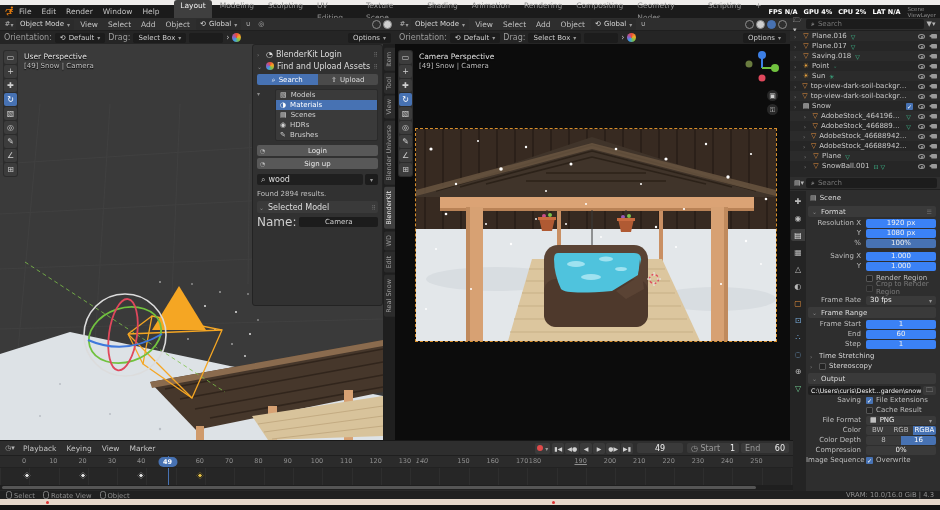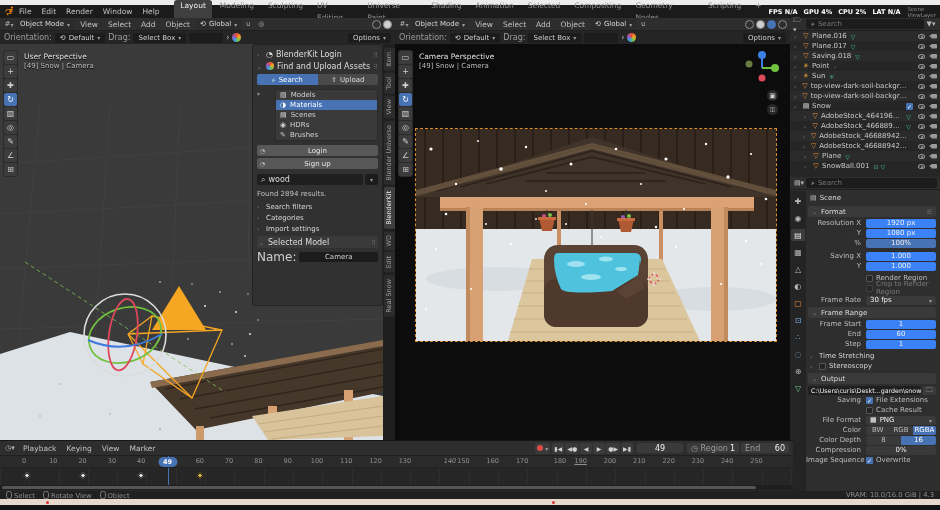--- a/index.html
+++ b/index.html
@@ -101,24 +101,24 @@
 
   <div class="abs topbar">
     <span style="color:#e87d0d;font-size:9px">🮲︎</span>
     <span><span class="menu-item">File</span><span class="menu-item">Edit</span><span class="menu-item">Render</span><span class="menu-item">Window</span><span class="menu-item">Help</span></span>
     <span style="width:8px"></span>
     <span style="display:flex;gap:2px">
         <span class="ws-tab active">Layout</span>
         <span class="ws-tab">Modeling</span>
         <span class="ws-tab">Sculpting</span>
         <span class="ws-tab">UV Editing</span>
-        <span class="ws-tab">Universe Paint</span>
+        <span class="ws-tab">Texture Scene</span>
         <span class="ws-tab">Shading</span>
         <span class="ws-tab">Animation</span>
-        <span class="ws-tab">Selected</span>
+        <span class="ws-tab">Rendering</span>
         <span class="ws-tab">Compositing</span>
         <span class="ws-tab">Geometry Nodes</span>
         <span class="ws-tab">Scripting</span>
         <span class="ws-tab">+</span>
       </span>
     <span class="stats">
         <span>FPS N/A</span>
         <span>GPU 4%</span>
         <span>CPU 2%</span>
         <span>LAT N/A</span>
@@ -396,34 +396,20 @@
     <div style="display:flex;gap:2px;align-items:center">
       <div class="bk-search grow">
           <span>⌕</span>
           <span>wood</span>
         </div>
       <span class="pill" style="height:11px">
           <span class="chev">▾</span>
         </span>
     </div>
     <div style="font-size:7px;color:#c0c0c0;margin:2px 0 3px">Found 2894 results.</div>
-    <div>
-        <div class="bk-coll">
-          <span class="disc">›</span>
-          <span>Search filters</span>
-        </div>
-        <div class="bk-coll">
-          <span class="disc">›</span>
-          <span>Categories</span>
-        </div>
-        <div class="bk-coll">
-          <span class="disc">›</span>
-          <span>Import settings</span>
-        </div>
-      </div>
     <div class="bk-hdr" style="background:#3a3a3a;border-radius:2px;margin-top:2px;padding:0 2px">
         <span class="disc">⌄</span>
         <span>Selected Model</span>
         <span class="bk-dots">⠿</span>
       </div>
     <div style="display:flex;align-items:center;gap:3px;margin-top:2px">
       <span style="font-size:12px">Name:</span>
       <span class="pill grow" style="height:10px;justify-content:center">
           <span>Camera</span>
         </span>
@@ -1002,21 +988,21 @@
         <span class="tbtn">◀●</span>
         <span class="tbtn">◀</span>
         <span class="tbtn">▶</span>
         <span class="tbtn">●▶</span>
         <span class="tbtn">▶▮</span>
       </span>
       <span class="pfield dark" style="flex:none;width:46px;height:10px;margin:0 2px">
           <span>49</span>
         </span>
       <span class="pfield dark" style="flex:none;width:52px;height:10px;margin:0;justify-content:space-between;padding:0 4px">
-          <span style="color:#9a9a9a">◷ <span>Region</span></span>
+          <span style="color:#9a9a9a">◷ <span>Start</span></span>
           <span>1</span>
         </span>
       <span class="pfield dark" style="flex:none;width:48px;height:10px;margin:0;justify-content:space-between;padding:0 4px">
           <span style="color:#9a9a9a">End</span>
           <span>60</span>
         </span>
     </div>
     <div class="tl-ruler" id="ruler">
         <span class="tick" style="left: 24px;">0</span>
         <span class="tick" style="left: 53.3px;">10</span>
@@ -1024,25 +1010,25 @@
         <span class="tick" style="left: 111.9px;">30</span>
         <span class="tick" style="left: 141.2px; text-align: right;">40</span>
         <span class="tick" style="left: 199.8px;">60</span>
         <span class="tick" style="left: 229.1px;">70</span>
         <span class="tick" style="left: 258.4px;">80</span>
         <span class="tick" style="left: 287.7px;">90</span>
         <span class="tick" style="left: 317px;">100</span>
         <span class="tick" style="left: 346.3px;">110</span>
         <span class="tick" style="left: 375.6px;">120</span>
         <span class="tick" style="left: 404.9px;">130</span>
-        <span class="tick" style="left: 450px; font-style: italic;">140</span>
+        <span class="tick" style="left: 422px; font-style: italic;">140</span>
         <span class="tick" style="left: 463.5px;">150</span>
         <span class="tick" style="left: 492.8px;">160</span>
         <span class="tick" style="left: 522.1px;">170</span>
-        <span class="tick" style="left: 560px;">180</span>
+        <span class="tick" style="left: 535px;">180</span>
         <span class="tick" style="left: 580.7px; text-decoration: underline;">190</span>
         <span class="tick" style="left: 610px;">200</span>
         <span class="tick" style="left: 639.3px;">210</span>
         <span class="tick" style="left: 668.6px;">220</span>
         <span class="tick" style="left: 697.9px;">230</span>
         <span class="tick" style="left: 727.2px;">240</span>
         <span class="tick" style="left: 756.5px;">250</span>
         <div class="playline" style="left: 167.57px;"></div>
         <div class="cfbadge" style="left: 167.57px;">49</div>
       </div>

